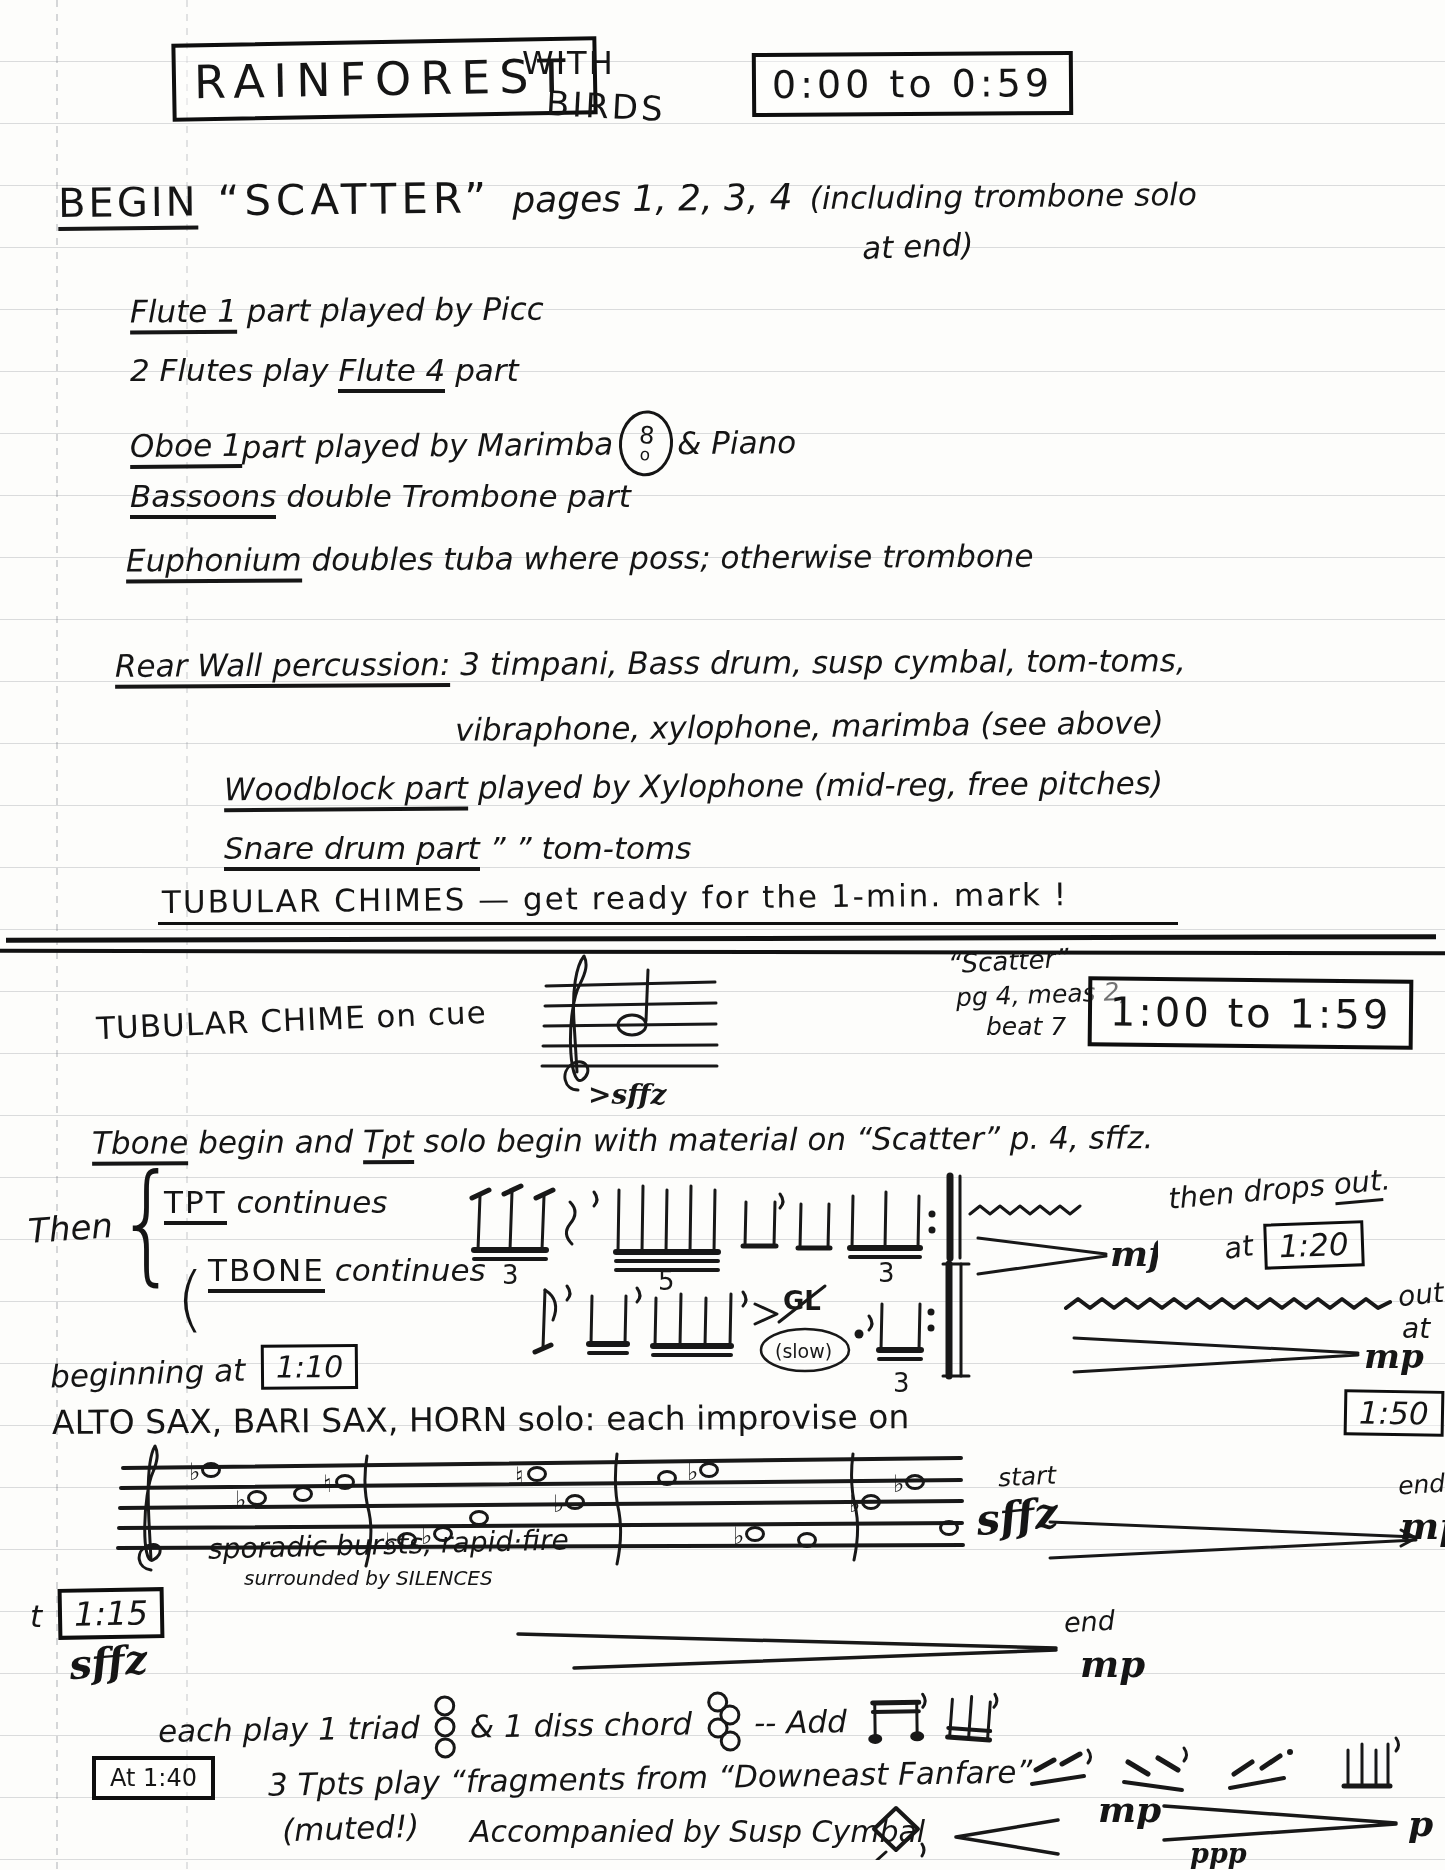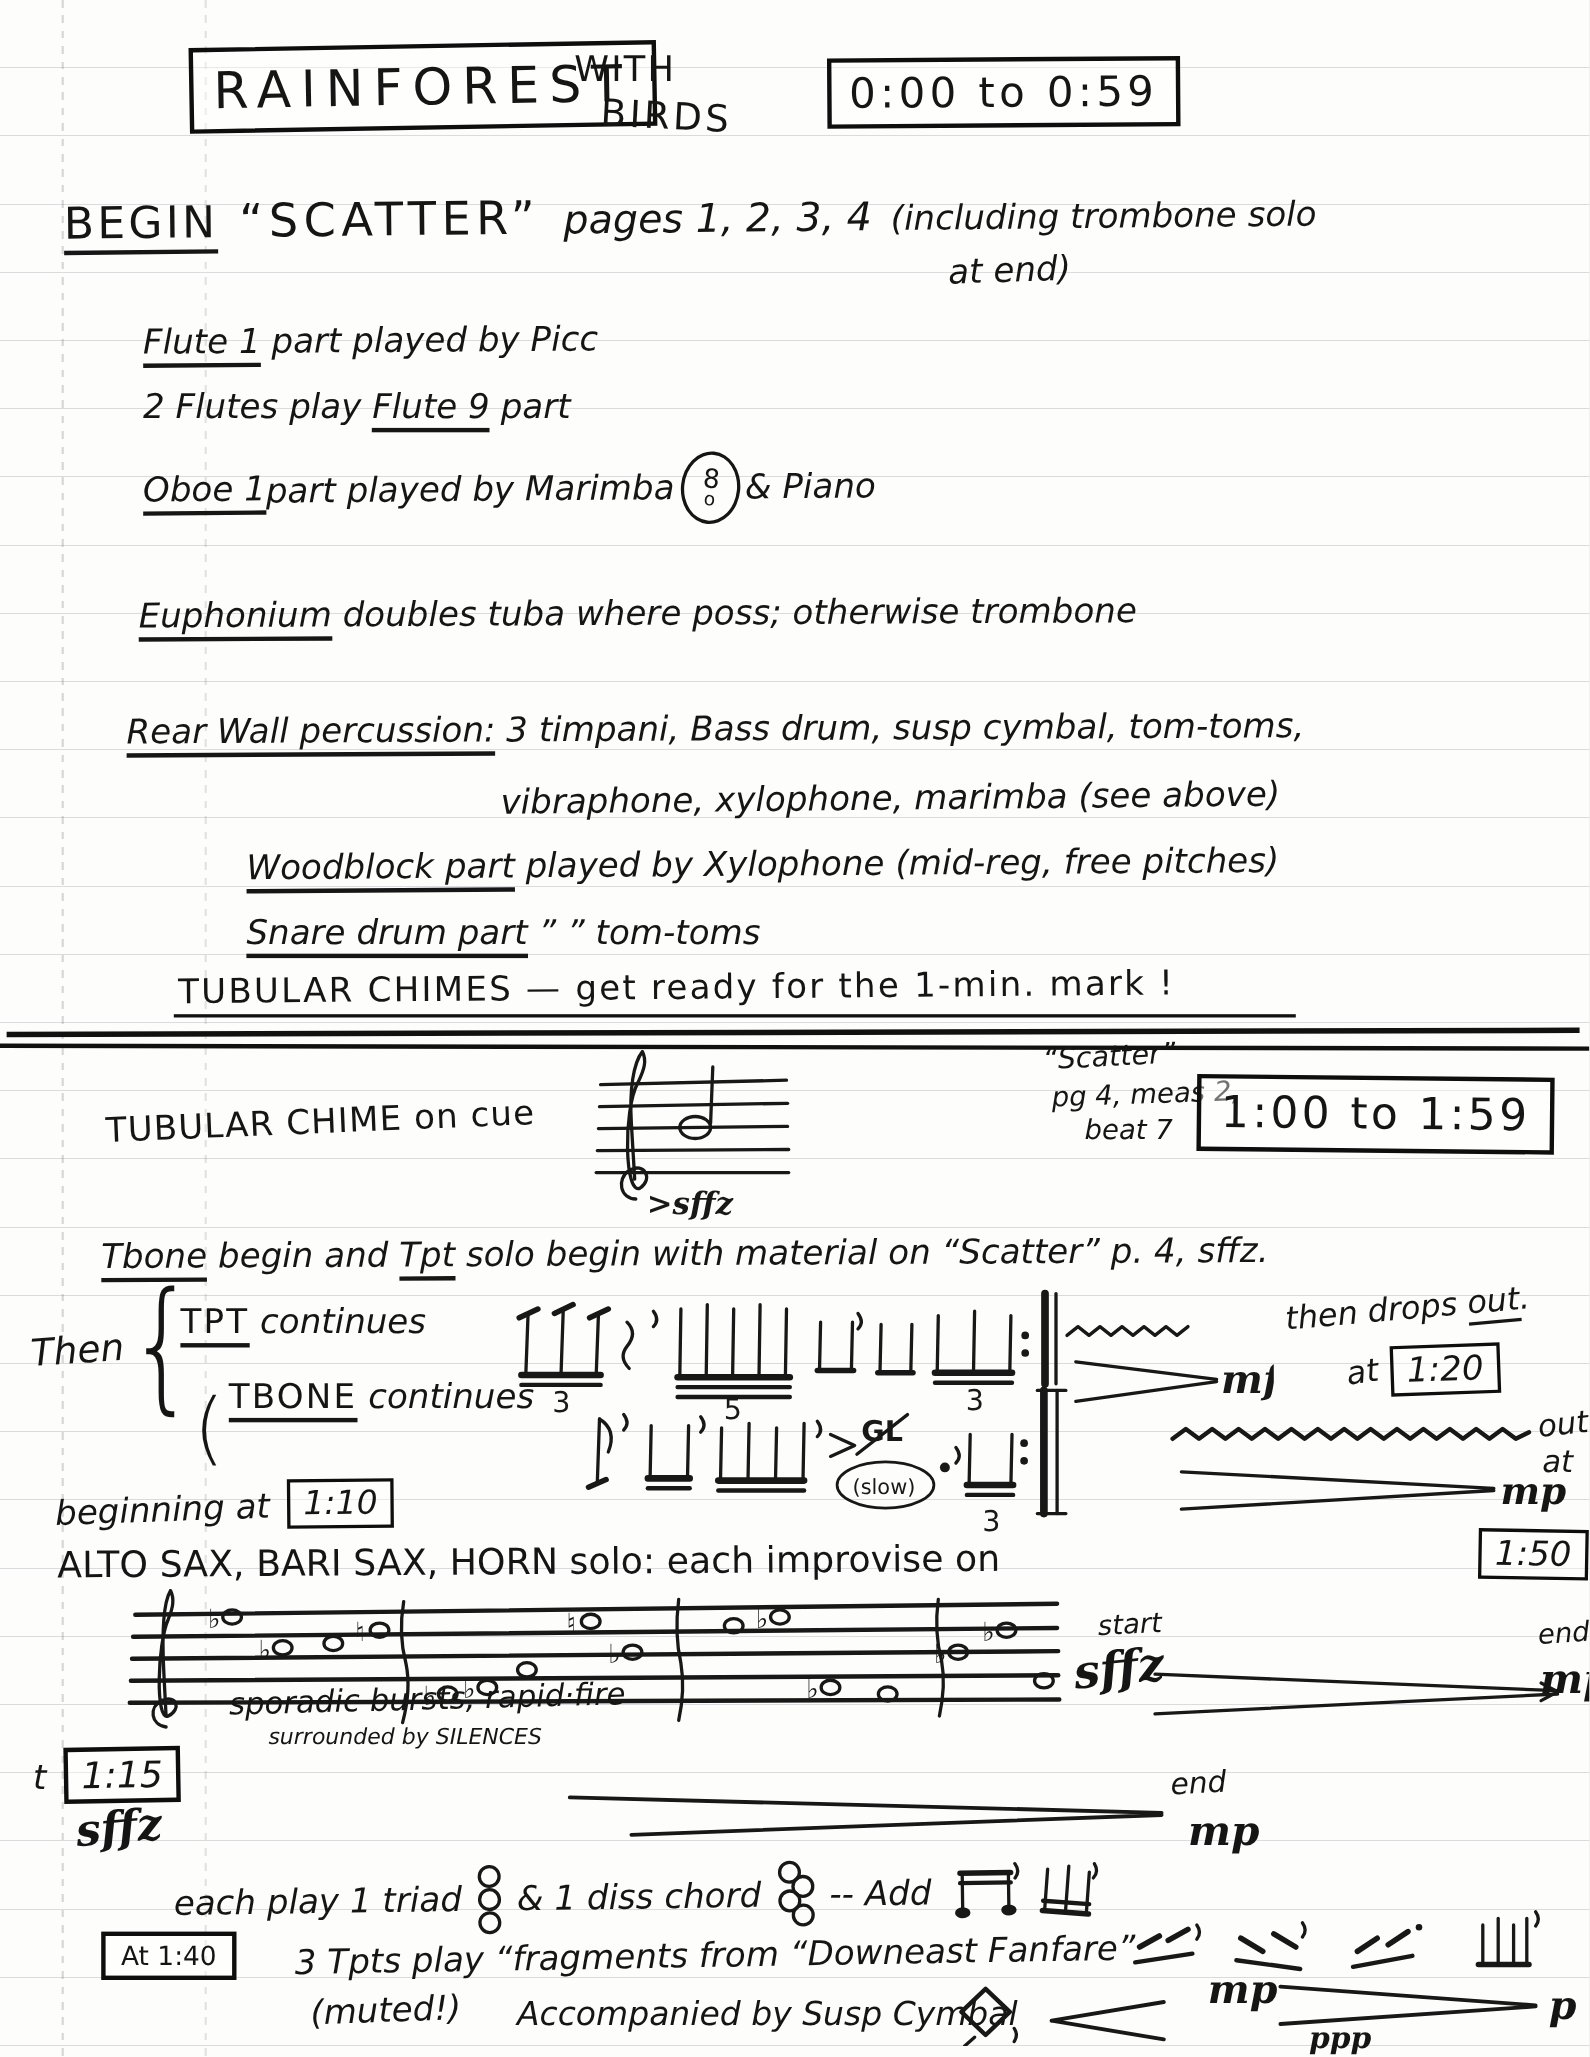--- a/index.html
+++ b/index.html
@@ -50,33 +50,36 @@
     <span class="cur" style="font-size:36px;margin-left:16px;">pages 1, 2, 3, 4</span>
     <span class="cur" style="font-size:31px;margin-left:12px;">(including trombone solo</span>
   </div>
   <div class="abs hw cur" style="left:862px;top:228px;font-size:31px;transform:rotate(-2deg);">at end)</div>
 
   <div class="abs hw cur" style="left:130px;top:292px;font-size:31px;transform:rotate(-0.4deg);">
     <span class="ulh">Flute 1</span><span> part played by Picc</span>
   </div>
 
   <div class="abs hw cur" style="left:130px;top:352px;font-size:31px;">
-    <span>2 Flutes play </span><span class="ulh">Flute 9</span><span> part</span>
+    <span>2 Flutes play </span><span class="ulh">Flute 4</span><span> part</span>
   </div>
 
   <div class="abs hw cur row" style="left:130px;top:412px;font-size:31px;transform:rotate(-0.5deg);">
     <span class="ulh">Oboe 1</span>
       <span> part played by  Marimba</span>
     <span style="display:inline-flex;flex-direction:column;align-items:center;justify-content:center;border:3px solid #151515;border-radius:50%;width:48px;height:60px;line-height:.95;font-size:24px;font-style:normal;margin:0 4px 0 6px;transform:rotate(6deg);">
       <span>8</span>
       <span style="font-size:17px;">o</span>
     </span>
     <span> &amp; Piano</span>
   </div>
 
+  <div class="abs hw cur" style="left:130px;top:478px;font-size:31px;">
+    <span class="ulh">Bassoons</span><span> double Trombone part</span>
+  </div>
 
   <div class="abs hw cur" style="left:126px;top:540px;font-size:31px;transform:rotate(-0.3deg);">
     <span class="ulh">Euphonium</span><span> doubles tuba where poss; otherwise trombone</span>
   </div>
 
   <div class="abs hw cur" style="left:115px;top:645px;font-size:31px;transform:rotate(-0.3deg);">
     <span class="ulh">Rear Wall percussion:</span><span> 3 timpani, Bass drum, susp cymbal, tom-toms,</span>
   </div>
   <div class="abs hw cur" style="left:455px;top:708px;font-size:31px;transform:rotate(-0.6deg);">vibraphone, xylophone, marimba (see above)</div>
 

